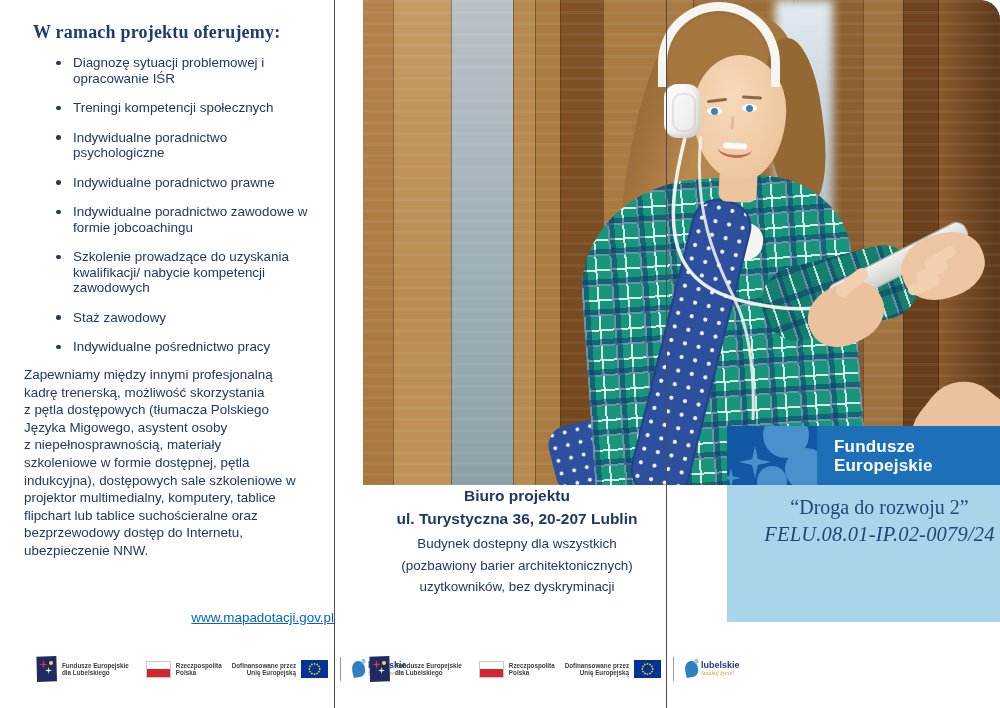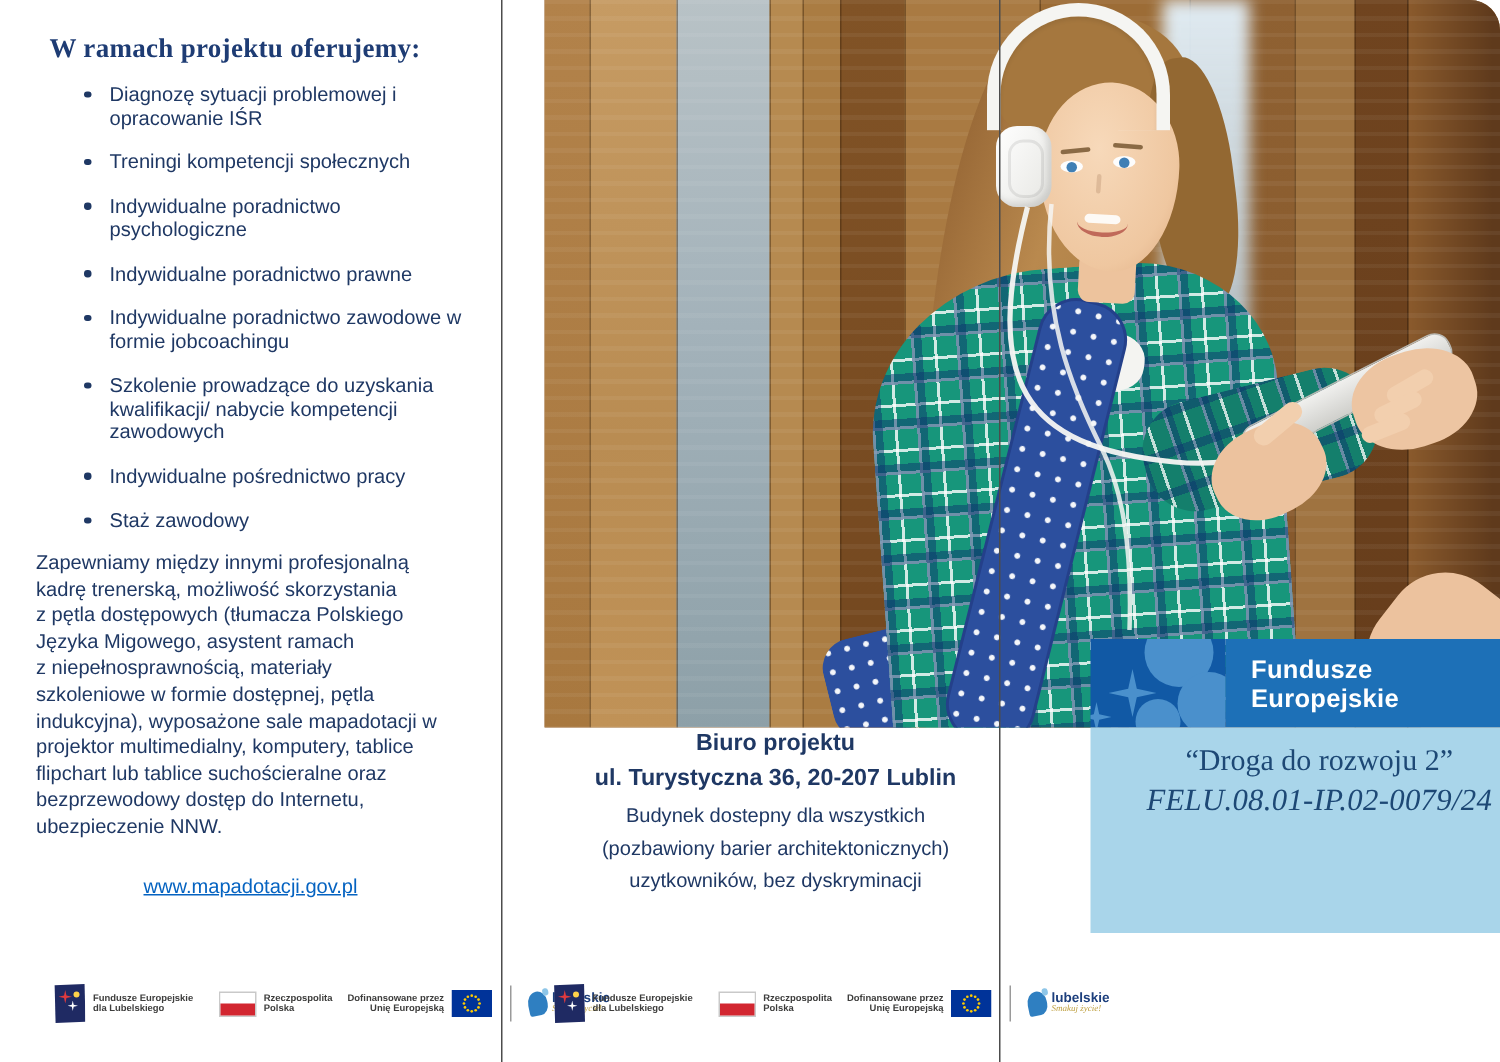--- a/index.html
+++ b/index.html
@@ -14,21 +14,21 @@
   .lp-title{position:absolute;left:33px;top:22px;margin:0;font-family:"Liberation Serif",serif;
             font-size:18px;font-weight:600;color:#1e3c74;letter-spacing:.2px;}
   .lp-list{position:absolute;left:54px;top:55px;width:268px;margin:0;padding:0;list-style:none;}
   .lp-list li{position:relative;padding-left:19px;margin-bottom:14px;
               font-size:13.4px;line-height:15.5px;color:#1f3864;}
   .lp-list li .dot{position:absolute;left:2px;top:5.5px;width:4.6px;height:4.6px;border-radius:50%;
                    background:#1f3864;}
   .lp-para{position:absolute;left:24px;top:366px;width:308px;margin:0;
            font-size:13.4px;line-height:17.6px;color:#1f3864;}
   .lp-para span{display:block;}
-  .lp-linkrow{position:absolute;left:0;top:582px;width:334px;text-align:center;}
+  .lp-linkrow{position:absolute;left:0;top:608px;width:334px;text-align:right;}
   .lp-linkrow a{color:#0563c1;font-size:13.4px;text-decoration:underline;}
 
   
   .logos{position:absolute;top:651px;height:36px;display:flex;align-items:center;z-index:30;}
   .logos-left{left:36px;}
   .logos-mid{left:369px;}
   .lg{display:flex;align-items:center;}
   .lg-text{display:flex;flex-direction:column;font-size:6.3px;line-height:7.4px;
            color:#3d3d3c;font-weight:600;margin-left:5px;}
   .lg-text.right{align-items:flex-end;text-align:right;margin-left:0;margin-right:5px;}
@@ -166,31 +166,31 @@
 <div class="page">
 
   <h1 class="lp-title">W ramach projektu oferujemy:</h1>
   <ul class="lp-list">
     <li><span class="dot"></span><span>Diagnozę sytuacji problemowej i opracowanie IŚR</span></li>
     <li><span class="dot"></span><span>Treningi kompetencji społecznych</span></li>
     <li><span class="dot"></span><span>Indywidualne poradnictwo psychologiczne</span></li>
     <li><span class="dot"></span><span>Indywidualne poradnictwo prawne</span></li>
     <li><span class="dot"></span><span>Indywidualne poradnictwo zawodowe w formie jobcoachingu</span></li>
     <li><span class="dot"></span><span>Szkolenie prowadzące do uzyskania kwalifikacji/ nabycie kompetencji zawodowych</span></li>
+    <li><span class="dot"></span><span>Staż zawodowy</span></li>
     <li><span class="dot"></span><span>Indywidualne pośrednictwo pracy</span></li>
-    <li><span class="dot"></span><span>Staż zawodowy</span></li>
   </ul>
   <p class="lp-para">
     <span>Zapewniamy między innymi profesjonalną</span>
     <span>kadrę trenerską, możliwość skorzystania</span>
     <span>z pętla dostępowych (tłumacza Polskiego</span>
-    <span>Języka Migowego, asystent ramach</span>
+    <span>Języka Migowego, asystent osoby</span>
     <span>z niepełnosprawnością, materiały</span>
     <span>szkoleniowe w formie dostępnej, pętla</span>
-    <span>indukcyjna), wyposażone sale mapadotacji w</span>
+    <span>indukcyjna), dostępowych sale szkoleniowe w</span>
     <span>projektor multimedialny, komputery, tablice</span>
     <span>flipchart lub tablice suchościeralne oraz</span>
     <span>bezprzewodowy dostęp do Internetu,</span>
     <span>ubezpieczenie NNW.</span>
   </p>
   <div class="lp-linkrow">
     <a href="#">www.mapadotacji.gov.pl</a>
   </div>
 
   <div class="photo">

